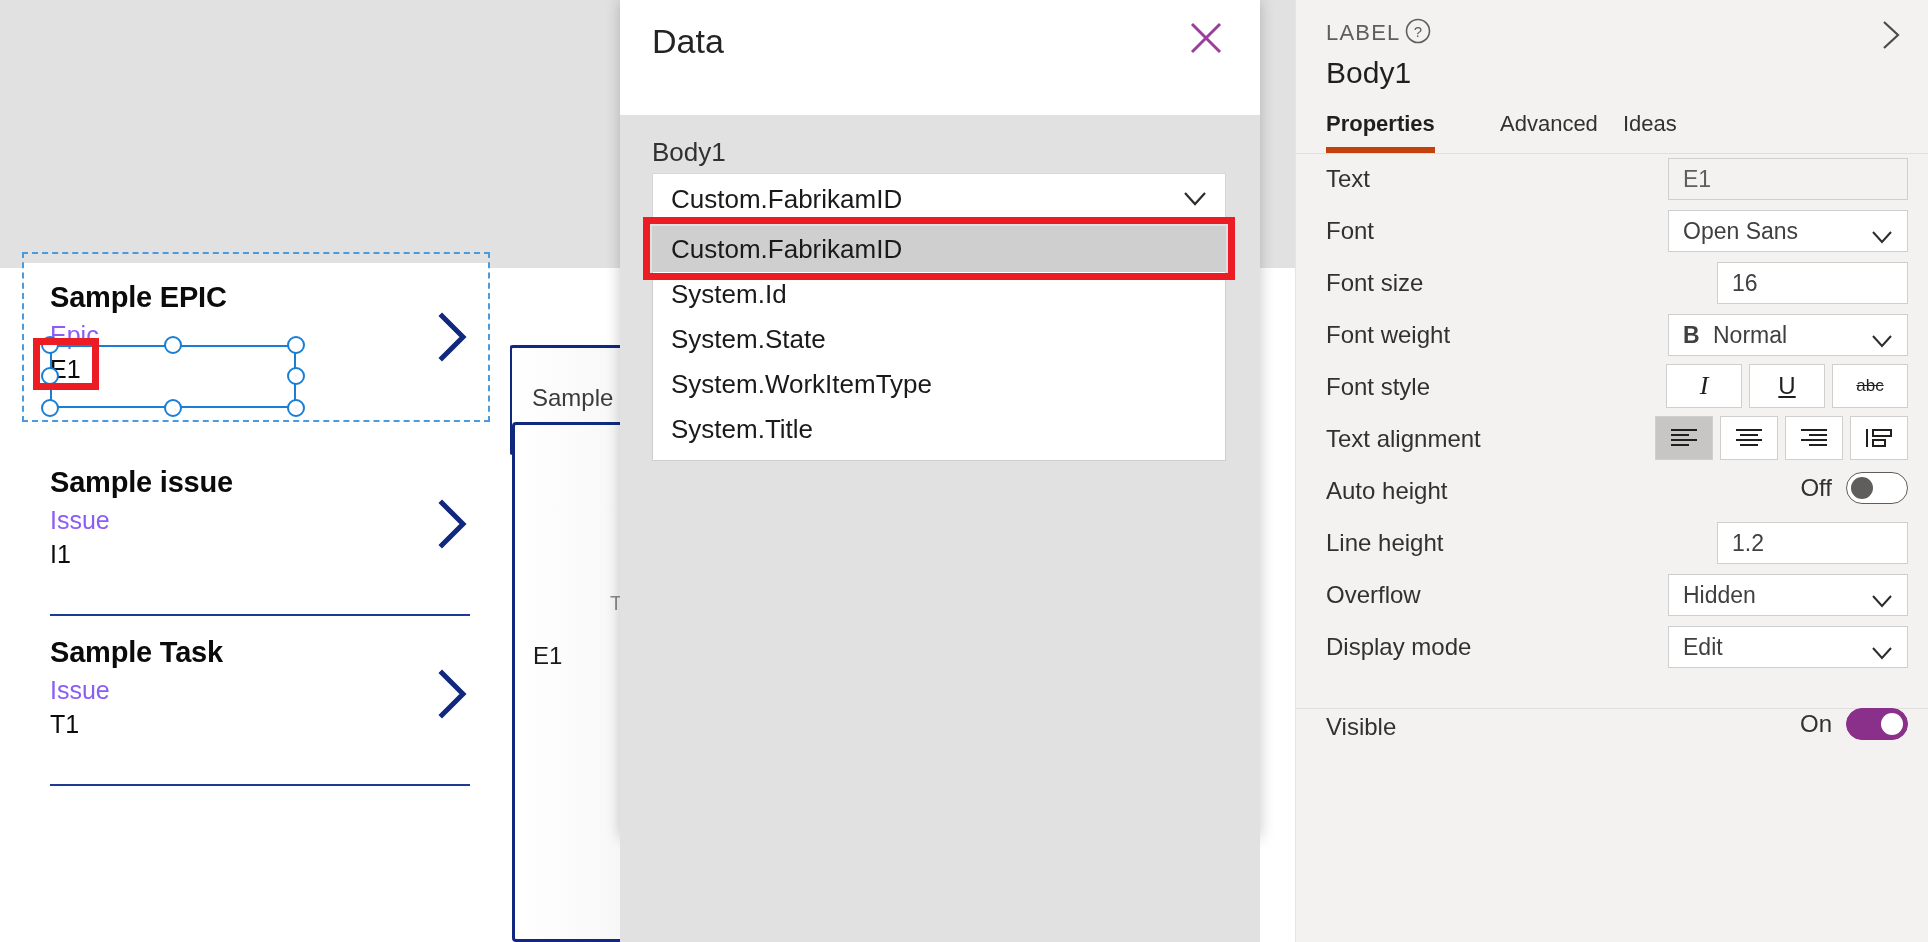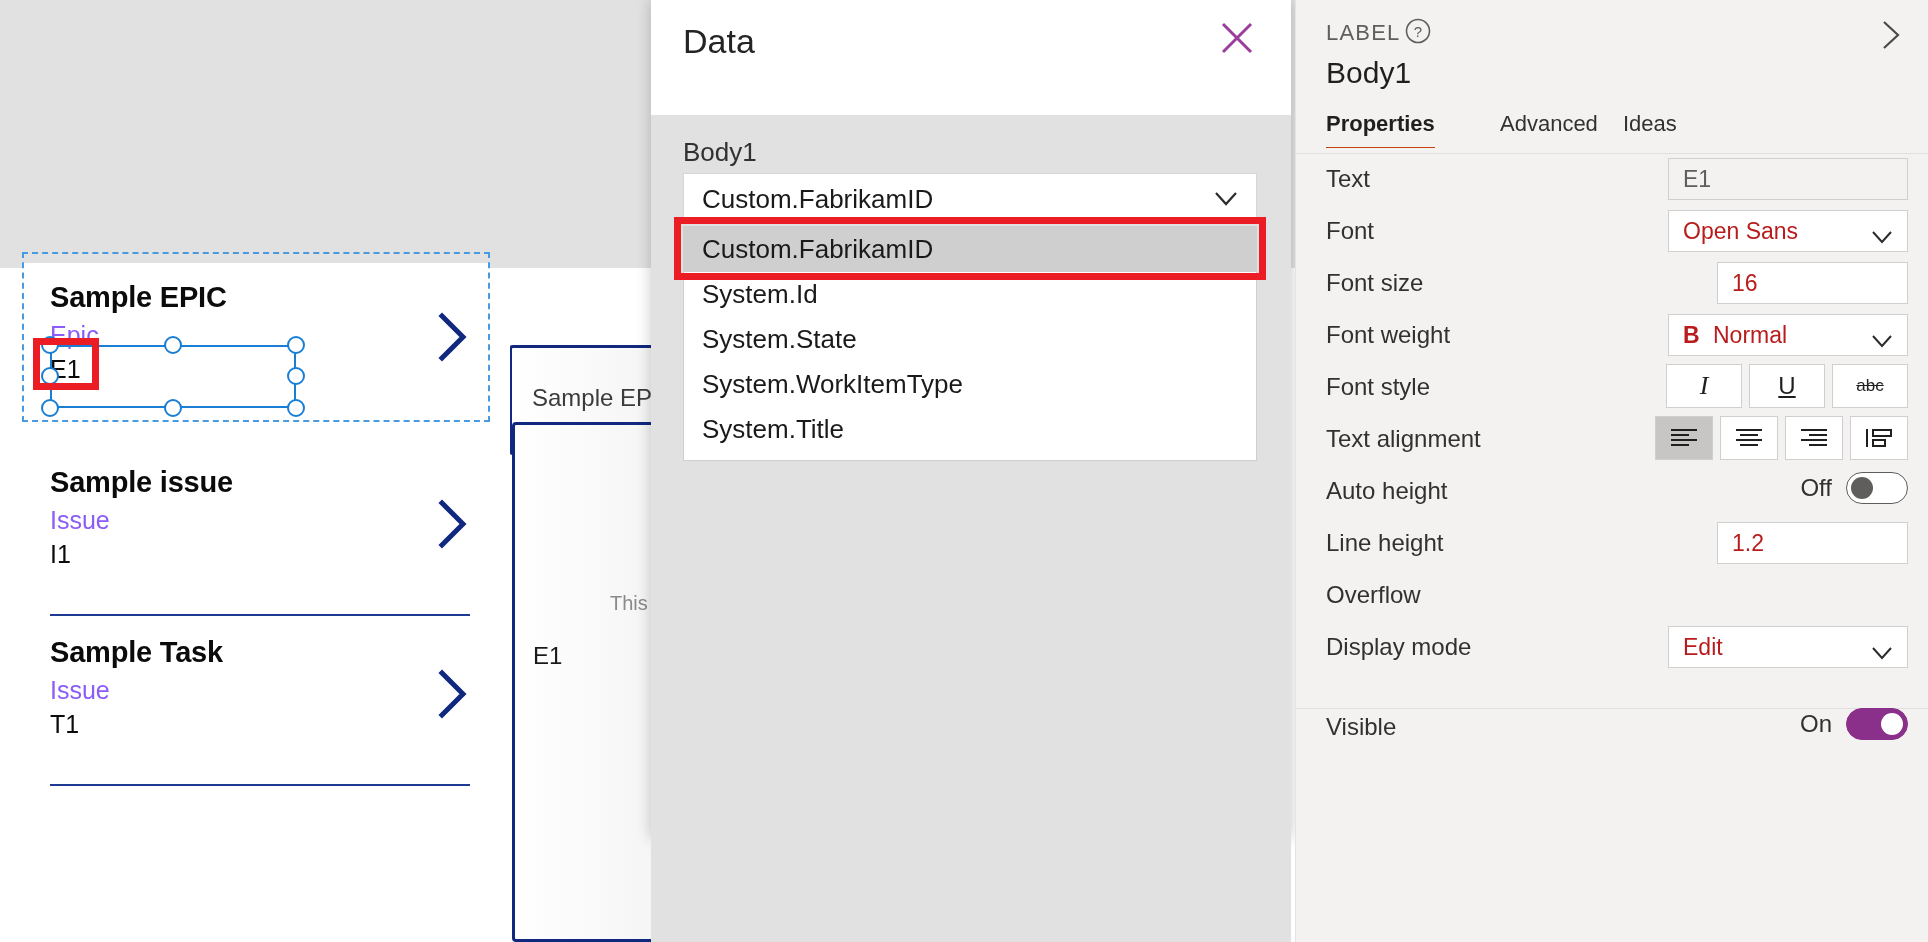--- a/index.html
+++ b/index.html
@@ -137,21 +137,21 @@
     color: #3b3b3b;
     white-space: nowrap;
   }
   .prev-label-epic { left: 532px; top: 384px; }
   .prev-label-hint { left: 610px; top: 592px; color: #8a8a8a; font-size: 20px; }
   .prev-label-e1   { left: 533px; top: 642px; color: #1a1a1a; }
 
   
   .data-panel {
     position: absolute;
-    left: 651px; top: 0;
+    left: 620px; top: 0;
     width: 640px; height: 838px;
     background: #fca5a5;
     box-shadow: 0 0 14px rgba(0,0,0,0.22);
   }
   .dp-header {
     position: absolute;
     left: 0; top: 0;
     width: 100%; height: 115px;
     background: #ffffff;
   }
@@ -266,21 +266,21 @@
     border-bottom: 1px solid #e1dfdd;
   }
   .pp-tab {
     position: absolute;
     top: 6px;
     font-size: 22px;
     color: #323130;
     cursor: pointer;
     padding-bottom: 10px;
   }
-  .pp-tab.active { font-weight: bold; color: #201f1e; border-bottom: 1px solid #c2410c; }
+  .pp-tab.active { font-weight: bold; color: #201f1e; border-bottom: 6px solid #c2410c; }
   .pp-tab-0 { left: 30px; }
   .pp-tab-1 { left: 204px; }
   .pp-tab-2 { left: 327px; }
 
   .pp-rows { position: absolute; left: 0; top: 154px; width: 100%; }
   .pp-row {
     position: relative;
     height: 52px;
   }
   .pp-row-label {
@@ -291,21 +291,21 @@
     white-space: nowrap;
   }
   .ctrl {
     position: absolute;
     right: 20px;
     top: 4px;
     height: 42px;
     background: #ffffff;
     border: 1px solid #cfcfcf;
     font-size: 23px;
-    color: #b91c1c;
+    color: #404040;
   }
   .ctrl-text {
     position: absolute;
     left: 14px; top: 7px;
     white-space: nowrap;
   }
   .ctrl-caret {
     position: absolute;
     right: 14px; top: 13px;
     width: 22px; height: 16px;
@@ -618,20 +618,28 @@
 
       <div class="pp-row">
         <div class="pp-row-label">Line height</div>
         <div class="ctrl ctrl-num">
           <div class="ctrl-text">1.2</div>
         </div>
       </div>
 
       <div class="pp-row">
         <div class="pp-row-label">Overflow</div>
+        <div class="ctrl ctrl-wide">
+          <div class="ctrl-text">Hidden</div>
+          <div class="ctrl-caret">
+            <svg width="22" height="16" viewBox="0 0 22 16">
+              <polyline points="2,3 11,13 20,3" fill="none" stroke="#2b2b2b" stroke-width="2"></polyline>
+            </svg>
+          </div>
+        </div>
       </div>
 
       <div class="pp-row">
         <div class="pp-row-label">Display mode</div>
         <div class="ctrl ctrl-wide">
           <div class="ctrl-text">Edit</div>
           <div class="ctrl-caret">
             <svg width="22" height="16" viewBox="0 0 22 16">
               <polyline points="2,3 11,13 20,3" fill="none" stroke="#2b2b2b" stroke-width="2"></polyline>
             </svg>

